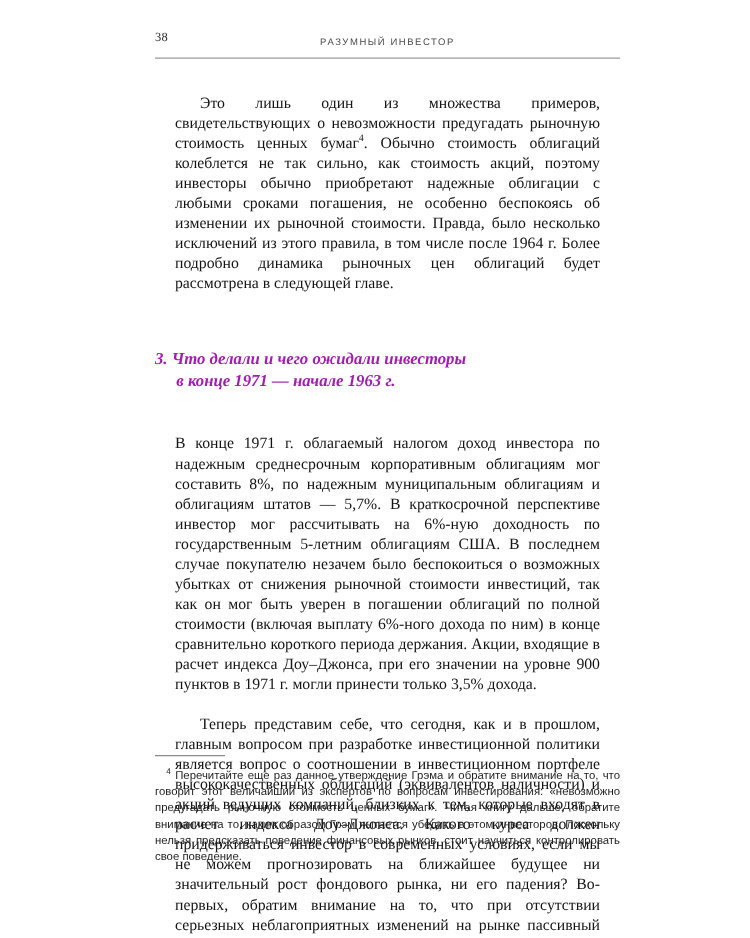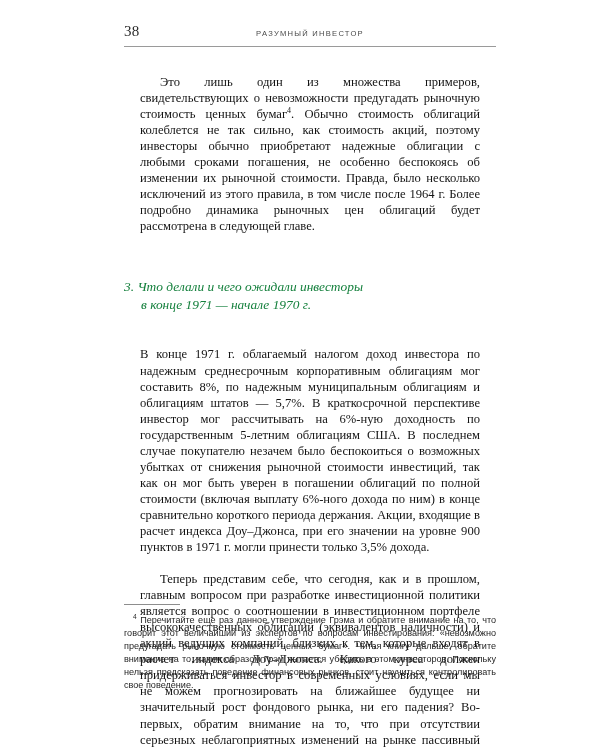--- a/index.html
+++ b/index.html
@@ -27,21 +27,21 @@
     position: absolute;
     left: 124px;
     top: 22px;
     width: 372px;
     height: 22px;
   }
   .folio {
     position: absolute;
     left: 0;
     top: 0;
-    font-size: 15px;
+    font-size: 10px;
     line-height: 18px;
     color: #2b2b2b;
     letter-spacing: 0.2px;
   }
   .head-title {
     position: absolute;
     left: 0;
     top: 6px;
     width: 372px;
     text-align: center;
@@ -88,23 +88,23 @@
     vertical-align: super;
     line-height: 0;
   }
 
   
   h2.section-heading {
     margin: 0;
     font-size: 13.4px;
     line-height: 17.5px;
     font-style: italic;
-    font-weight: normal;
+    font-weight: bold;
     text-indent: 0;
-    color: #15803d;
+    color: #a21caf;
   }
   h2.section-heading .ln2 {
     display: block;
     padding-left: 17px;
   }
 
   .gap-before-heading { height: 28px; }
   .gap-after-heading  { height: 17px; }
 
   
@@ -145,21 +145,21 @@
     <div class="head-title">РАЗУМНЫЙ ИНВЕСТОР</div>
   </div>
   <div class="head-rule"></div>
 
   <div class="column">
 
     <p class="body"><span>Это лишь один из множества примеров, свидетельствующих о невозможности предугадать рыночную стоимость ценных бумаг</span><span class="sup">4</span><span>. Обычно стоимость облигаций колеблется не так сильно, как стоимость акций, поэтому инвесторы обычно приобретают надежные облигации с любыми сроками погашения, не особенно беспокоясь об изменении их рыночной стоимости. Правда, было несколько исключений из этого правила, в том числе после 1964 г. Более подробно динамика рыночных цен облигаций будет рассмотрена в следующей главе.</span></p>
 
     <div class="gap-before-heading"></div>
 
-    <h2 class="section-heading"><span class="ln1">3. Что делали и чего ожидали инвесторы</span><span class="ln2">в конце 1971 — начале 1970 г.</span></h2>
+    <h2 class="section-heading"><span class="ln1">3. Что делали и чего ожидали инвесторы</span><span class="ln2">в конце 1971 — начале 1963 г.</span></h2>
 
     <div class="gap-after-heading"></div>
 
     <p class="body" style="text-indent:0;">В конце 1971 г. облагаемый налогом доход инвестора по надежным среднесрочным корпоративным облигациям мог составить 8%, по надежным муниципальным облигациям и облигациям штатов — 5,7%. В краткосрочной перспективе инвестор мог рассчитывать на 6%-ную доходность по государственным 5-летним облигациям США. В последнем случае покупателю незачем было беспокоиться о возможных убытках от снижения рыночной стоимости инвестиций, так как он мог быть уверен в погашении облигаций по полной стоимости (включая выплату 6%-ного дохода по ним) в конце сравнительно короткого периода держания. Акции, входящие в расчет индекса Доу–Джонса, при его значении на уровне 900 пунктов в 1971 г. могли принести только 3,5% дохода.</p>
 
     <p class="body cont">Теперь представим себе, что сегодня, как и в прошлом, главным вопросом при разработке инвестиционной политики является вопрос о соотношении в инвестиционном портфеле высококачественных облигаций (эквивалентов наличности) и акций ведущих компаний, близких к тем, которые входят в расчет индекса Доу–Джонса. Какого курса должен придерживаться инвестор в современных условиях, если мы не можем прогнозировать на ближайшее будущее ни значительный рост фондового рынка, ни его падения? Во-первых, обратим внимание на то, что при отсутствии серьезных неблагоприятных изменений на рынке пассивный инвестор может рассчитывать на сложившийся уровень дивидендной доходности (3,5%) своих акций плюс доход от повышения их стоимости (примерно 4%). Как будет показано далее, эта оценка в значительной мере основана на объемах ежегодного</p>
 
   </div>
 
   <div class="footnote-area">

